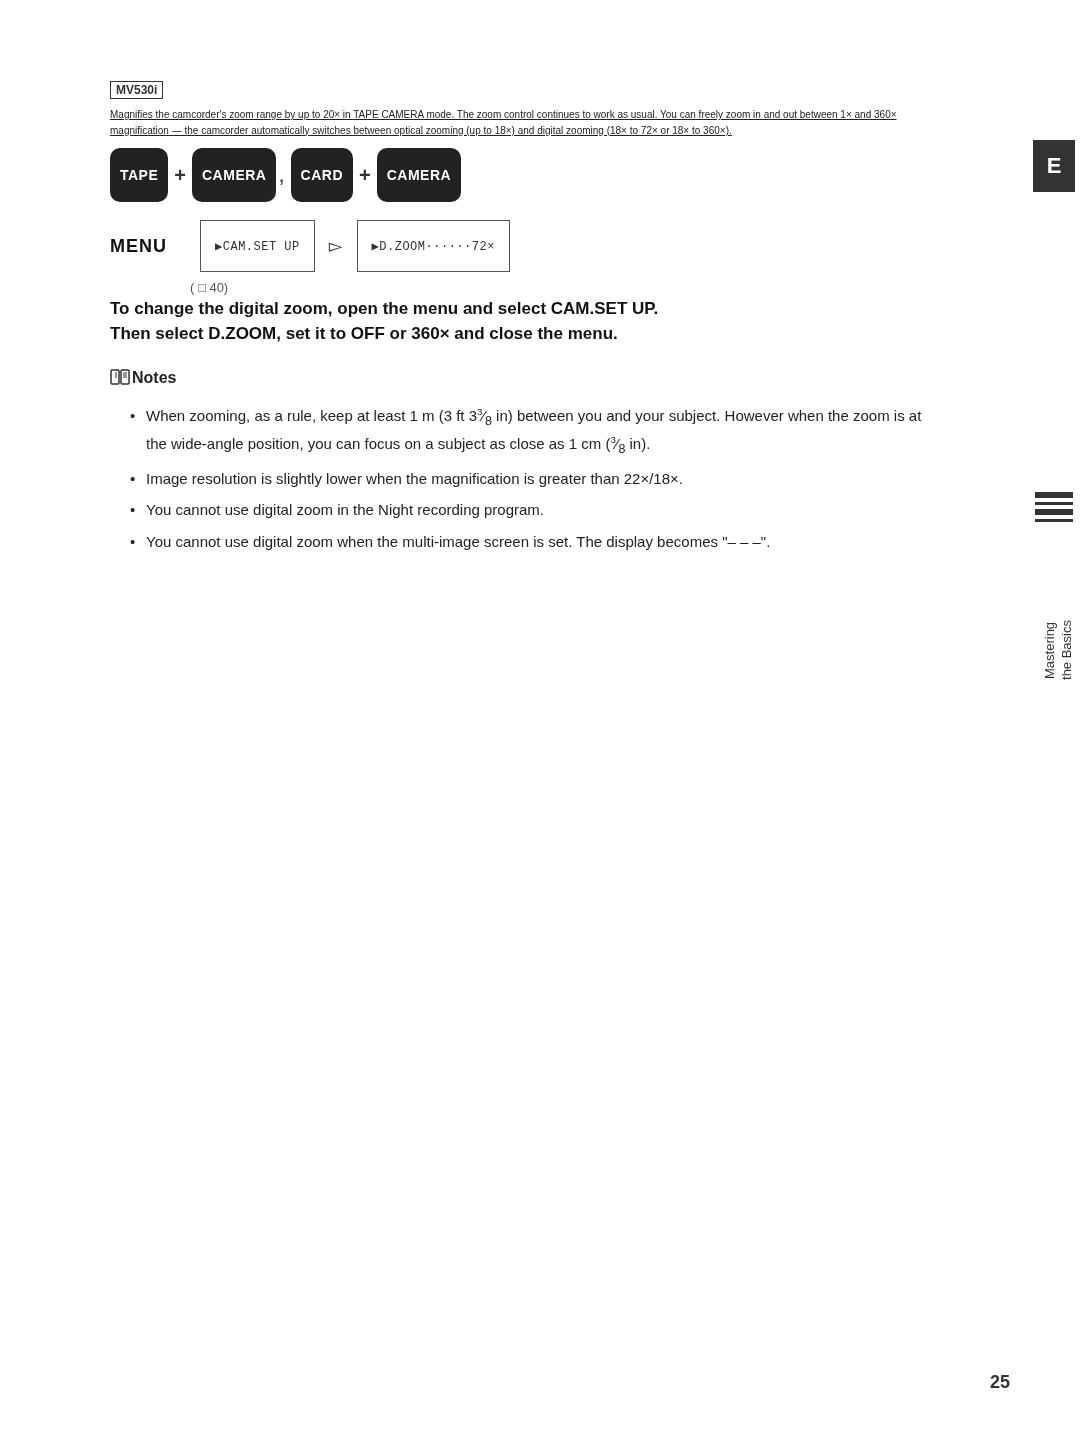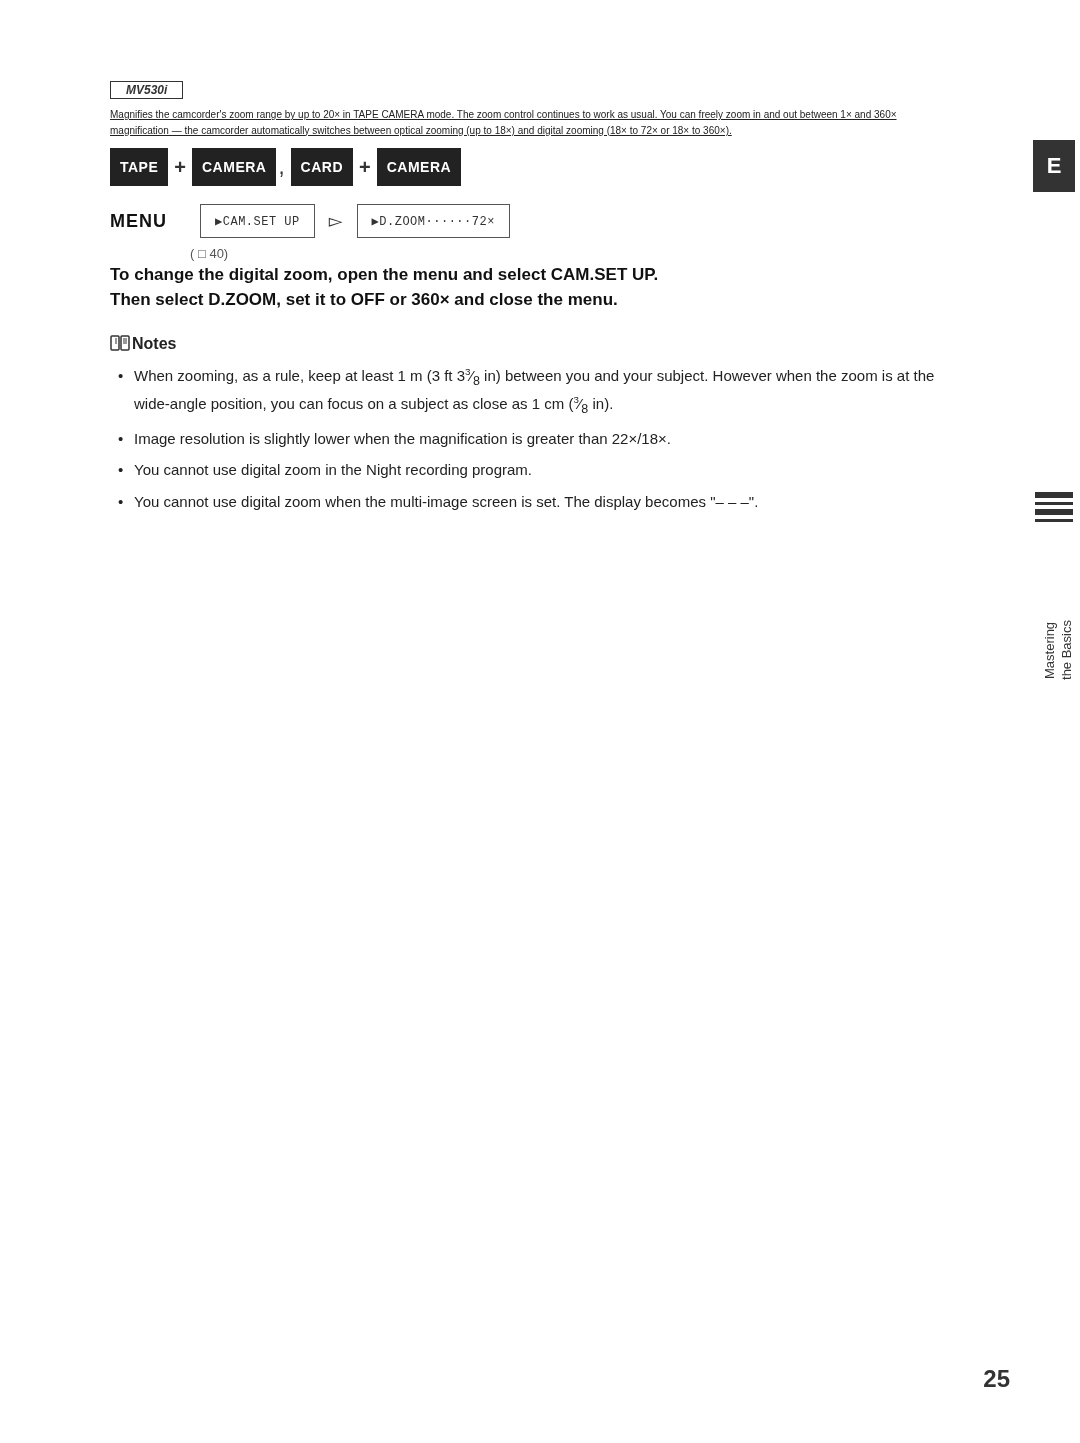--- a/index.html
+++ b/index.html
@@ -78,42 +78,41 @@
       font-weight: normal;
       text-align: center;
       line-height: 1.3;
     }
 
     
     .page-number {
       position: absolute;
       bottom: 50px;
       right: 70px;
-      font-size: 24px;
+      font-size: 18px;
       font-weight: bold;
       color: #333;
     }
 
     
     .content {
       margin-left: 0;
       margin-right: 60px;
     }
 
     
     .mv530i-badge {
       display: inline-block;
       border: 1.5px solid #333;
-      padding: 1px 15px;
+      padding: 1px 5px;
       font-size: 12px;
       font-weight: bold;
       color: #333;
       margin-bottom: 8px;
       background: #fff;
-      font-style: italic;
     }
 
     
     .intro-text {
       font-size: 10px;
       line-height: 1.55;
       color: #222;
       margin-bottom: 10px;
       text-decoration: underline;
     }
@@ -129,21 +128,22 @@
 
     .mode-badge {
       display: inline-flex;
       align-items: center;
       background: #222;
       color: #fff;
       font-size: 14px;
       font-weight: bold;
       padding: 6px 10px;
       letter-spacing: 0.5px;
-      height: 38px;
+      height: 54px;
+      border-radius: 10px;
     }
 
     .plus-sign {
       font-size: 20px;
       font-weight: bold;
       color: #333;
       margin: 0 6px;
     }
 
     .comma-sign {
@@ -171,21 +171,21 @@
     }
 
     .menu-box {
       border: 1.5px solid #555;
       display: flex;
       align-items: center;
       padding: 5px 14px;
       font-size: 12px;
       font-family: 'Courier New', monospace;
       color: #333;
-      height: 34px;
+      height: 52px;
       background: #fff;
       letter-spacing: 0.5px;
     }
 
     .menu-arrow-double {
       font-size: 18px;
       color: #333;
       margin: 0 4px;
     }
 
@@ -214,21 +214,21 @@
 
     .notes-title {
       font-size: 16px;
       font-weight: bold;
       color: #222;
     }
 
     .notes-list {
       list-style: none;
       padding: 0;
-      margin: 4px;
+      margin: 16px;
     }
 
     .notes-list li {
       font-size: 15px;
       line-height: 1.55;
       color: #222;
       padding-left: 20px;
       position: relative;
       margin-bottom: 8px;
     }

